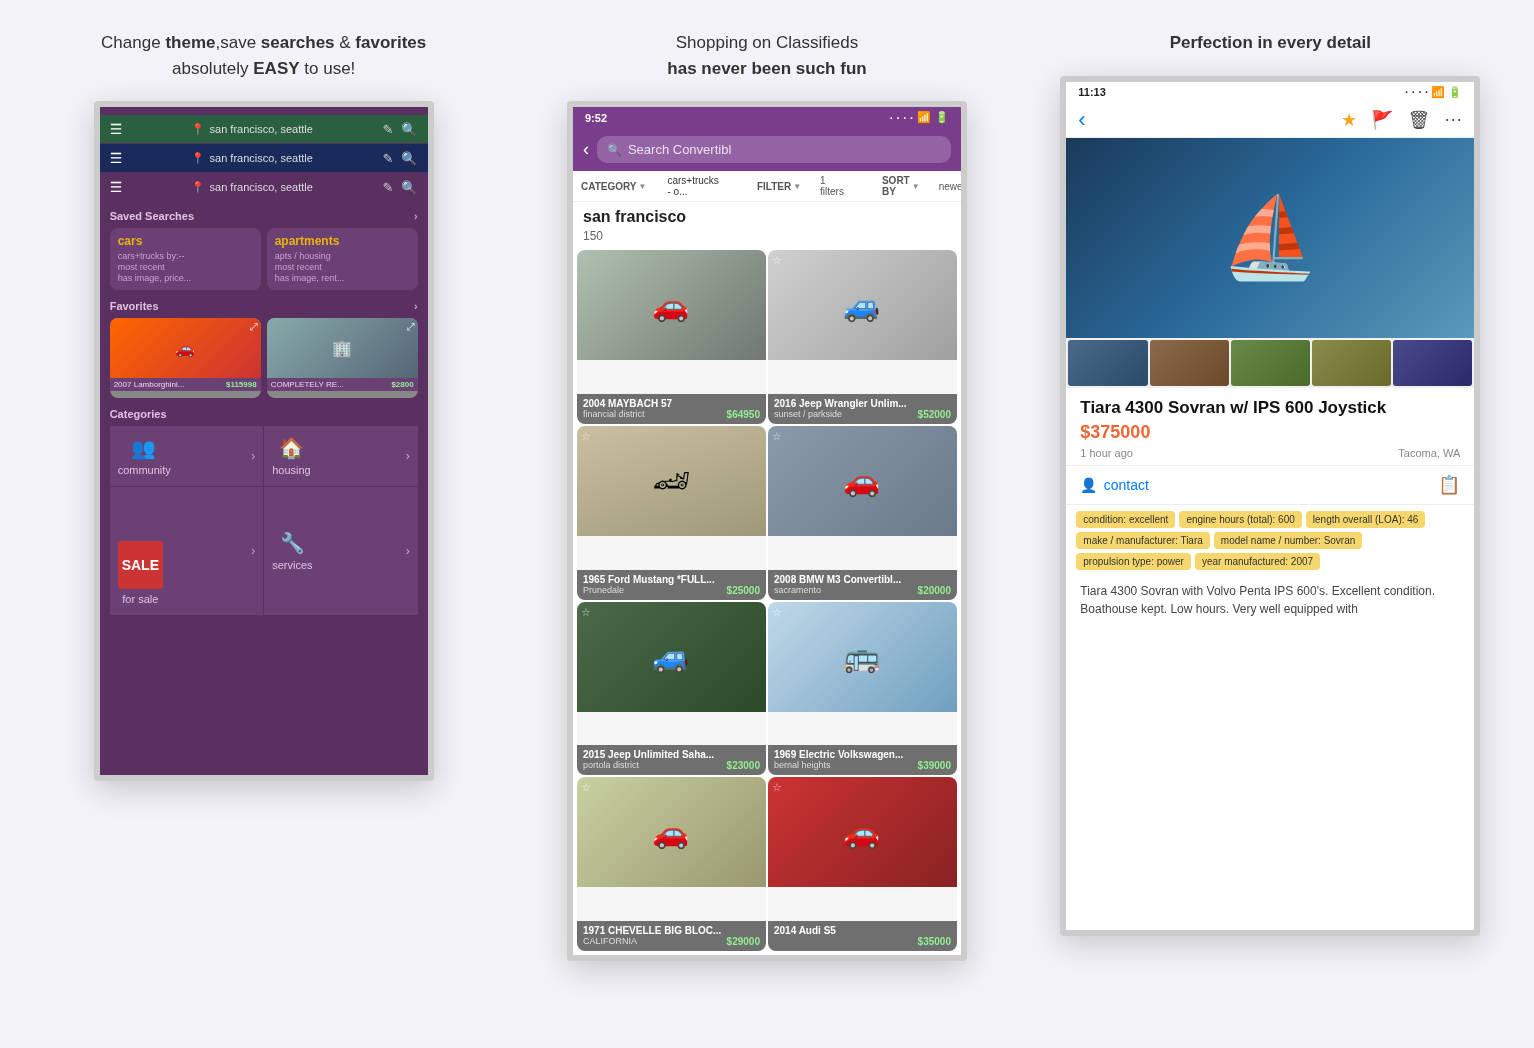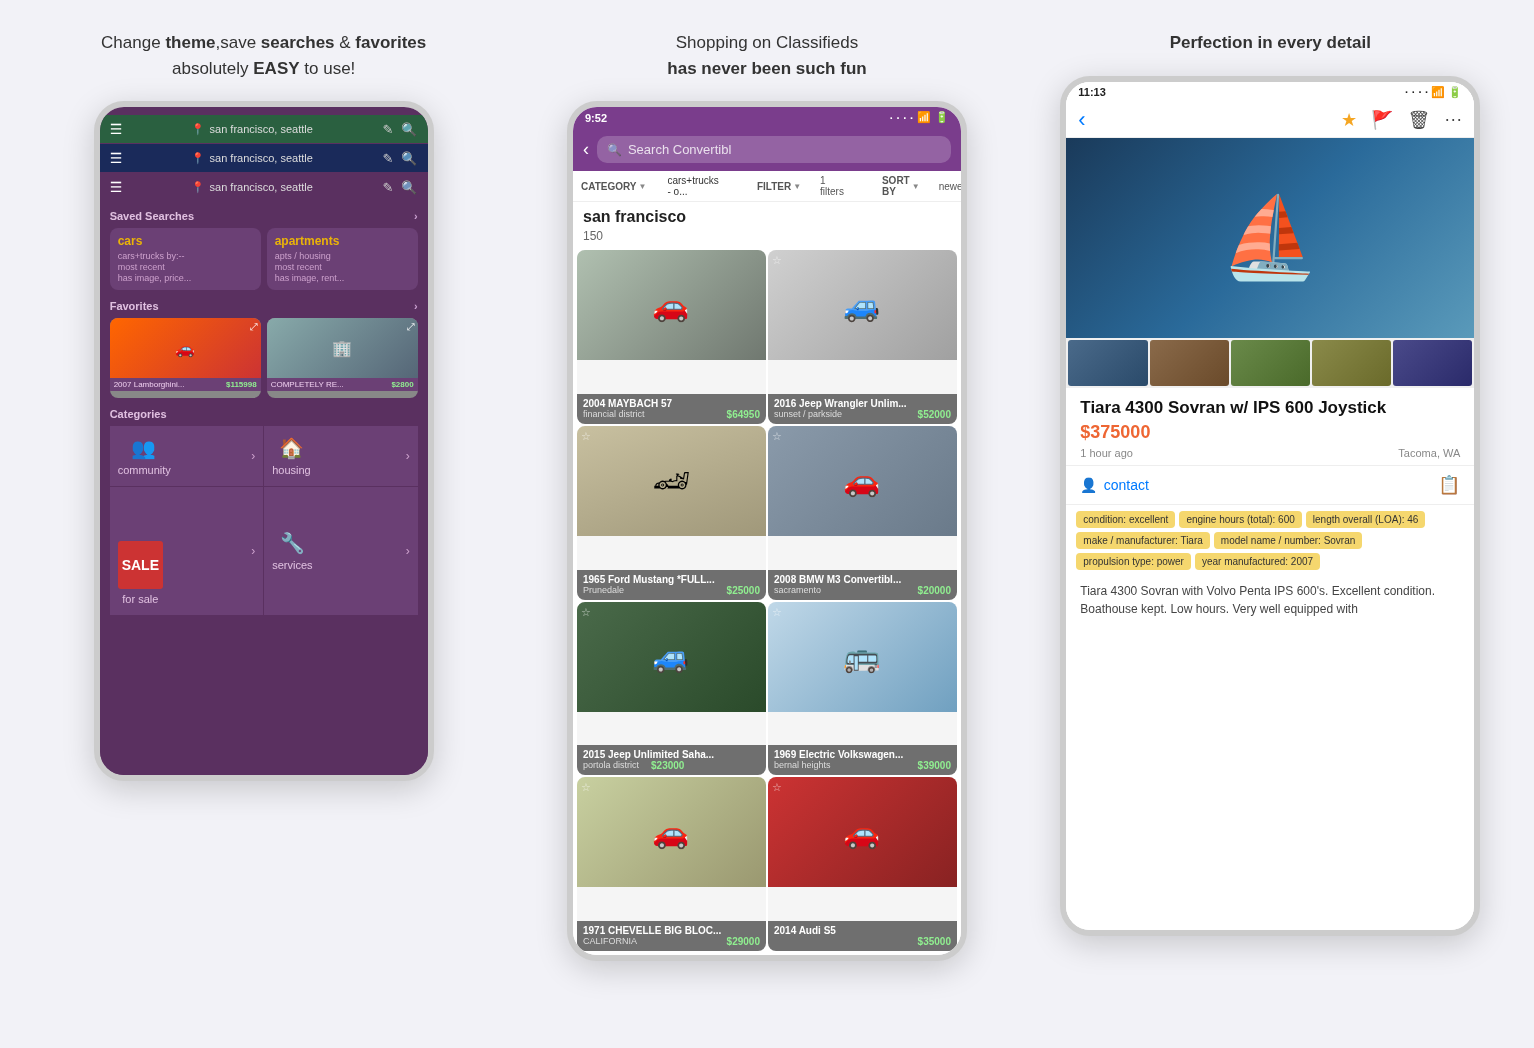--- a/index.html
+++ b/index.html
@@ -42,21 +42,21 @@
       text-align: center;
       margin-bottom: 20px;
       line-height: 1.5;
       padding: 10px 10px 0;
     }
     .panel-text b { font-weight: 700; }
 
     
     .phone-frame {
       background: #fff;
-      border-radius: 30px;
+      border-radius: 4px;
       border: 6px solid #ccc;
       box-shadow: 0 8px 32px rgba(0,0,0,0.18);
       overflow: hidden;
       position: relative;
     }
 
     
     .phone1 {
       width: 340px;
       height: 680px;
@@ -777,21 +777,21 @@
                 <span class="listing-price">$20000</span>
               </div>
             </div>
           </div>
 
           <div class="listing-card">
             <div class="listing-img" style="background: linear-gradient(135deg, #4a6a4a, #2a4a2a); height:110px; display:flex; align-items:center; justify-content:center;">🚙</div>
             <span class="fav-star">☆</span>
             <div class="listing-overlay">
               <div class="listing-title">2015 Jeep Unlimited Saha...</div>
-              <div style="display:flex; justify-content:flex-start;gap:12px;">
+              <div style="display:flex; justify-content:space-between;gap:12px;">
                 <span class="listing-loc">portola district</span>
                 <span class="listing-price">$23000</span>
               </div>
             </div>
           </div>
 
           <div class="listing-card">
             <div class="listing-img" style="background: linear-gradient(135deg, #c0d8e8, #70a0c0); height:110px; display:flex; align-items:center; justify-content:center;">🚌</div>
             <span class="fav-star">☆</span>
             <div class="listing-overlay">

